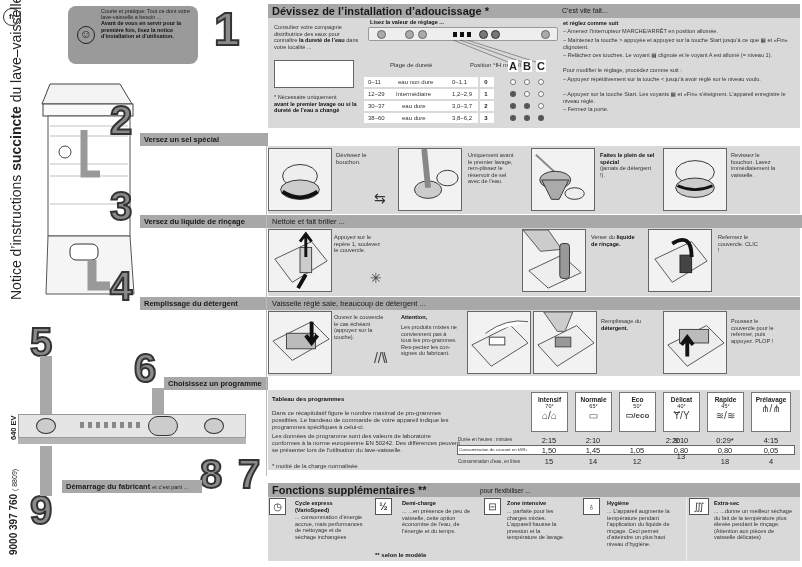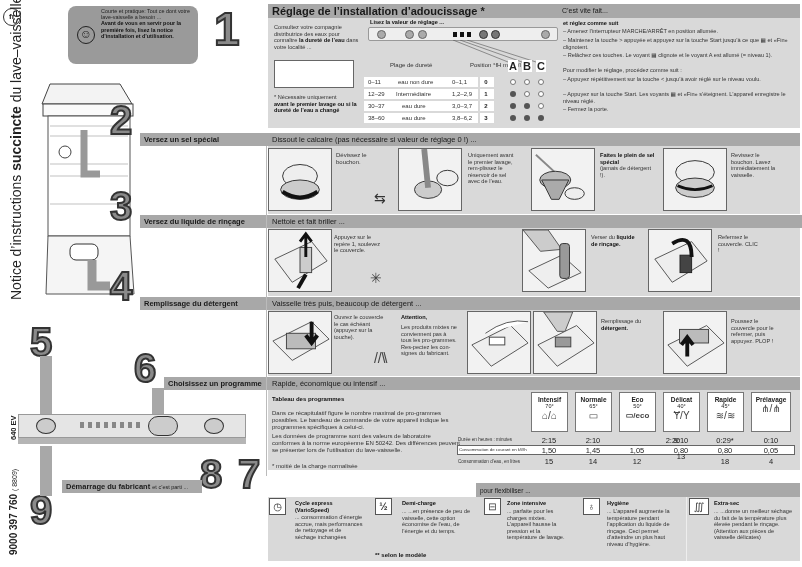--- a/index.html
+++ b/index.html
@@ -90,21 +90,21 @@
   <div class="abs" style="left:152px;top:388px;width:12px;height:26px;background:#a8a8a8"></div>
   <div class="abs" style="left:40px;top:446px;width:12px;height:50px;background:#a8a8a8"></div>
 
   <div class="abs" style="left:18px;top:414px;width:228px;height:24px;background:#e5e5e5;border:1px solid #999"></div>
   <div class="abs" style="left:18px;top:438px;width:228px;height:6px;background:#b5b5b5"></div>
   <div class="abs" style="left:36px;top:418px;width:20px;height:16px;border:1.5px solid #333;border-radius:50%;background:#ccc"></div>
   <div class="abs" style="left:148px;top:416px;width:30px;height:20px;border:1.5px solid #333;border-radius:10px;background:#ccc"></div>
   <div class="abs" style="left:204px;top:418px;width:20px;height:16px;border:1.5px solid #333;border-radius:50%;background:#ccc"></div>
   <div class="abs" style="left:80px;top:422px;width:60px;height:6px;background:repeating-linear-gradient(90deg,#888 0 4px,transparent 4px 8px)"></div>
 
-  <div class="bar" style="left:268px;top:4px;width:290px;height:14px;font-size:11px;line-height:14px;font-weight:bold">Réglage de l’installation d’adoucissage *</div>
+  <div class="bar" style="left:268px;top:4px;width:290px;height:14px;font-size:11px;line-height:14px;font-weight:bold">Dévissez de l’installation d’adoucissage *</div>
   <div class="bar" style="left:558px;top:4px;width:242px;height:14px;font-size:7px;line-height:14px">C’est vite fait...</div>
   <div class="panel" style="left:268px;top:18px;width:532px;height:110px"></div>
 
   <div class="txt" style="left:274px;top:24px;width:90px">
     <span>Consultez votre compagnie distributrice des eaux pour connaître</span> <b>la dureté de l’eau</b> <span>dans votre localité ...</span>
   </div>
   <div class="abs" style="left:274px;top:60px;width:80px;height:28px;background:#fff;border:1px solid #666"></div>
   <div class="txt" style="left:274px;top:94px;width:90px">
     <span>* Nécessaire uniquement</span><br><b>avant le premier lavage ou si la dureté de l’eau a changé</b>
   </div>
@@ -178,21 +178,20 @@
 
   <div class="txt" style="left:563px;top:20px;font-weight:bold;color:#111">et réglez comme suit</div>
   <div class="txt" style="left:563px;top:28px;width:232px">– Amenez l’interrupteur MARCHE/ARRÊT en position allumée.</div>
   <div class="txt" style="left:563px;top:37px;width:232px">– Maintenez la touche &gt; appuyée et appuyez sur la touche Start jusqu’à ce que ▦ et «Fin» clignotent.</div>
   <div class="txt" style="left:563px;top:52px;width:232px">– Relâchez ces touches. Le voyant ▦ clignote et le voyant A est allumé (= niveau 1).</div>
   <div class="txt" style="left:563px;top:67px;width:232px">Pour modifier le réglage, procédez comme suit :</div>
   <div class="txt" style="left:563px;top:76px;width:232px">– Appuyez répétitivement sur la touche &lt; jusqu’à avoir réglé sur le niveau voulu.</div>
   <div class="txt" style="left:563px;top:91px;width:232px">– Appuyez sur la touche Start. Les voyants ▦ et «Fin» s’éteignent. L’appareil enregistre le niveau réglé.</div>
   <div class="txt" style="left:563px;top:106px;width:232px">– Fermez la porte.</div>
 
-  <div class="bar" style="left:268px;top:133px;width:532px">Dissout le calcaire (pas nécessaire si valeur de réglage 0 !) ...</div>
   <div class="panel" style="left:268px;top:146px;width:532px;height:68px"></div>
   <div class="imgbox" style="left:268px;top:148px;width:64px;height:63px">
     <svg viewBox="0 0 64 63">
         <ellipse cx="32" cy="28" rx="18" ry="12" fill="#eee" stroke="#333"></ellipse>
         <ellipse cx="32" cy="42" rx="20" ry="10" fill="#ccc" stroke="#333"></ellipse>
         <path d="M14,44 Q32,56 50,44" stroke="#111" stroke-width="4" fill="none"></path>
       </svg>
   </div>
   <div class="txt" style="left:336px;top:152px;width:50px;font-size:6px">Dévissez le bouchon.</div>
   <div class="abs" style="left:374px;top:190px;font-size:14px;color:#333">⇆</div>
@@ -250,21 +249,21 @@
   </div>
   <div class="imgbox" style="left:648px;top:229px;width:64px;height:63px">
     <svg viewBox="0 0 64 63">
         <polygon points="6,30 44,12 60,32 24,54" fill="#eee" stroke="#555"></polygon>
         <rect x="32" y="26" width="12" height="18" fill="#444" stroke="#222"></rect>
         <path d="M24,14 Q44,2 44,28" stroke="#111" stroke-width="4" fill="none"></path>
       </svg>
   </div>
   <div class="txt" style="left:718px;top:234px;width:40px">Refermez le couvercle. CLIC !</div>
 
-  <div class="bar" style="left:268px;top:297px;width:532px">Vaisselle très puis, beaucoup de détergent ...</div>
+  <div class="bar" style="left:268px;top:297px;width:532px">Vaisselle réglé sale, beaucoup de détergent ...</div>
   <div class="panel" style="left:268px;top:310px;width:532px;height:66px"></div>
   <div class="imgbox" style="left:268px;top:311px;width:64px;height:63px">
     <svg viewBox="0 0 64 63">
         <polygon points="4,30 44,10 62,28 24,50" fill="#eee" stroke="#555"></polygon>
         <rect x="18" y="22" width="30" height="16" fill="#bbb" stroke="#444"></rect>
         <path d="M44,10 L44,30 M38,24 L44,32 L50,24" stroke="#111" stroke-width="4" fill="none"></path>
       </svg>
   </div>
   <div class="txt" style="left:334px;top:314px;width:54px">Ouvrez le couvercle le cas échéant (appuyez sur la touche).</div>
   <div class="txt" style="left:401px;top:314px;font-weight:bold;color:#111">Attention,</div>
@@ -289,21 +288,20 @@
   </div>
   <div class="imgbox" style="left:663px;top:311px;width:64px;height:63px">
     <svg viewBox="0 0 64 63">
         <polygon points="4,34 44,14 62,32 24,56" fill="#eee" stroke="#555"></polygon>
         <rect x="16" y="18" width="30" height="14" fill="#bbb" stroke="#444"></rect>
         <path d="M24,46 L24,28 M18,34 L24,26 L30,34" stroke="#111" stroke-width="4" fill="none"></path>
       </svg>
   </div>
   <div class="txt" style="left:731px;top:318px;width:50px">Poussez le couvercle pour le refermer, puis appuyez. PLOP !</div>
 
-  <div class="bar" style="left:268px;top:377px;width:532px">Rapide, économique ou intensif ...</div>
   <div class="panel" style="left:268px;top:390px;width:532px;height:80px"></div>
   <div class="txt" style="left:272px;top:396px;font-weight:bold;color:#111;font-size:6px">Tableau des programmes</div>
   <div class="txt" style="left:272px;top:410px;width:188px;font-size:6px;line-height:7px">Dans ce récapitulatif figure le nombre maximal de pro-grammes possibles. Le bandeau de commande de votre appareil indique les programmes spécifiques à celui-ci.</div>
   <div class="txt" style="left:272px;top:433px;width:188px;font-size:6px;line-height:7px">Les données de programme sont des valeurs de laboratoire conformes à la norme européenne EN 50242. Des différences peuvent se présenter lors de l’utilisation du lave-vaisselle.</div>
   <div class="txt" style="left:272px;top:463px;font-size:6px">* moitié de la charge normalisée</div>
 
   <div class="txt" style="left:458px;top:437px;font-size:4.6px">Durée en heures : minutes</div>
   <div class="abs" style="left:457px;top:445px;width:338px;height:10px;background:#fff;border:1px solid #666"></div>
   <div class="txt" style="left:459px;top:447px;font-size:4.4px">Consommation de courant en kWh</div>
   <div class="txt" style="left:458px;top:459px;font-size:4.6px">Consommation d’eau, en litres</div>
@@ -357,25 +355,26 @@
     <div class="row-val" style="left:705px;top:436px">0:29*</div>
     <div class="row-val" style="left:705px;top:446px">0,80</div>
     <div class="row-val" style="left:705px;top:457px">18</div>
   </div>
   <div>
     <div class="prog-card" style="left:751px;width:40px">
         <div>Prélavage</div>
         <div class="t"></div>
         <div class="ic">⋔/⋔</div>
       </div>
-    <div class="row-val" style="left:751px;top:436px">0:10</div>
+    <div class="row-val" style="left:751px;top:436px">4:15</div>
     <div class="row-val" style="left:751px;top:446px">0,05</div>
     <div class="row-val" style="left:751px;top:457px">4</div>
   </div>
 
+  <div class="bar" style="left:268px;top:483px;width:208px;height:14px;font-size:11px;line-height:14px;font-weight:bold">Fonctions supplémentaires **</div>
   <div class="bar" style="left:476px;top:483px;width:324px;height:14px;font-size:6.5px;line-height:16px">pour flexibiliser ...</div>
   <div class="panel" style="left:268px;top:497px;width:532px;height:64px"></div>
 
   <div>
     <div class="feat-ic" style="left:269px;top:498px">◷</div>
     <div class="txt" style="left:295px;top:500px;width:68px;font-weight:bold;color:#111">Cycle express (VarioSpeed)</div>
     <div class="txt" style="left:295px;top:514px;width:68px">... consommation d’énergie accrue, mais performances de nettoyage et de séchage inchangées</div>
   </div>
   <div>
     <div class="feat-ic" style="left:375px;top:498px;font-weight:bold">½</div>

